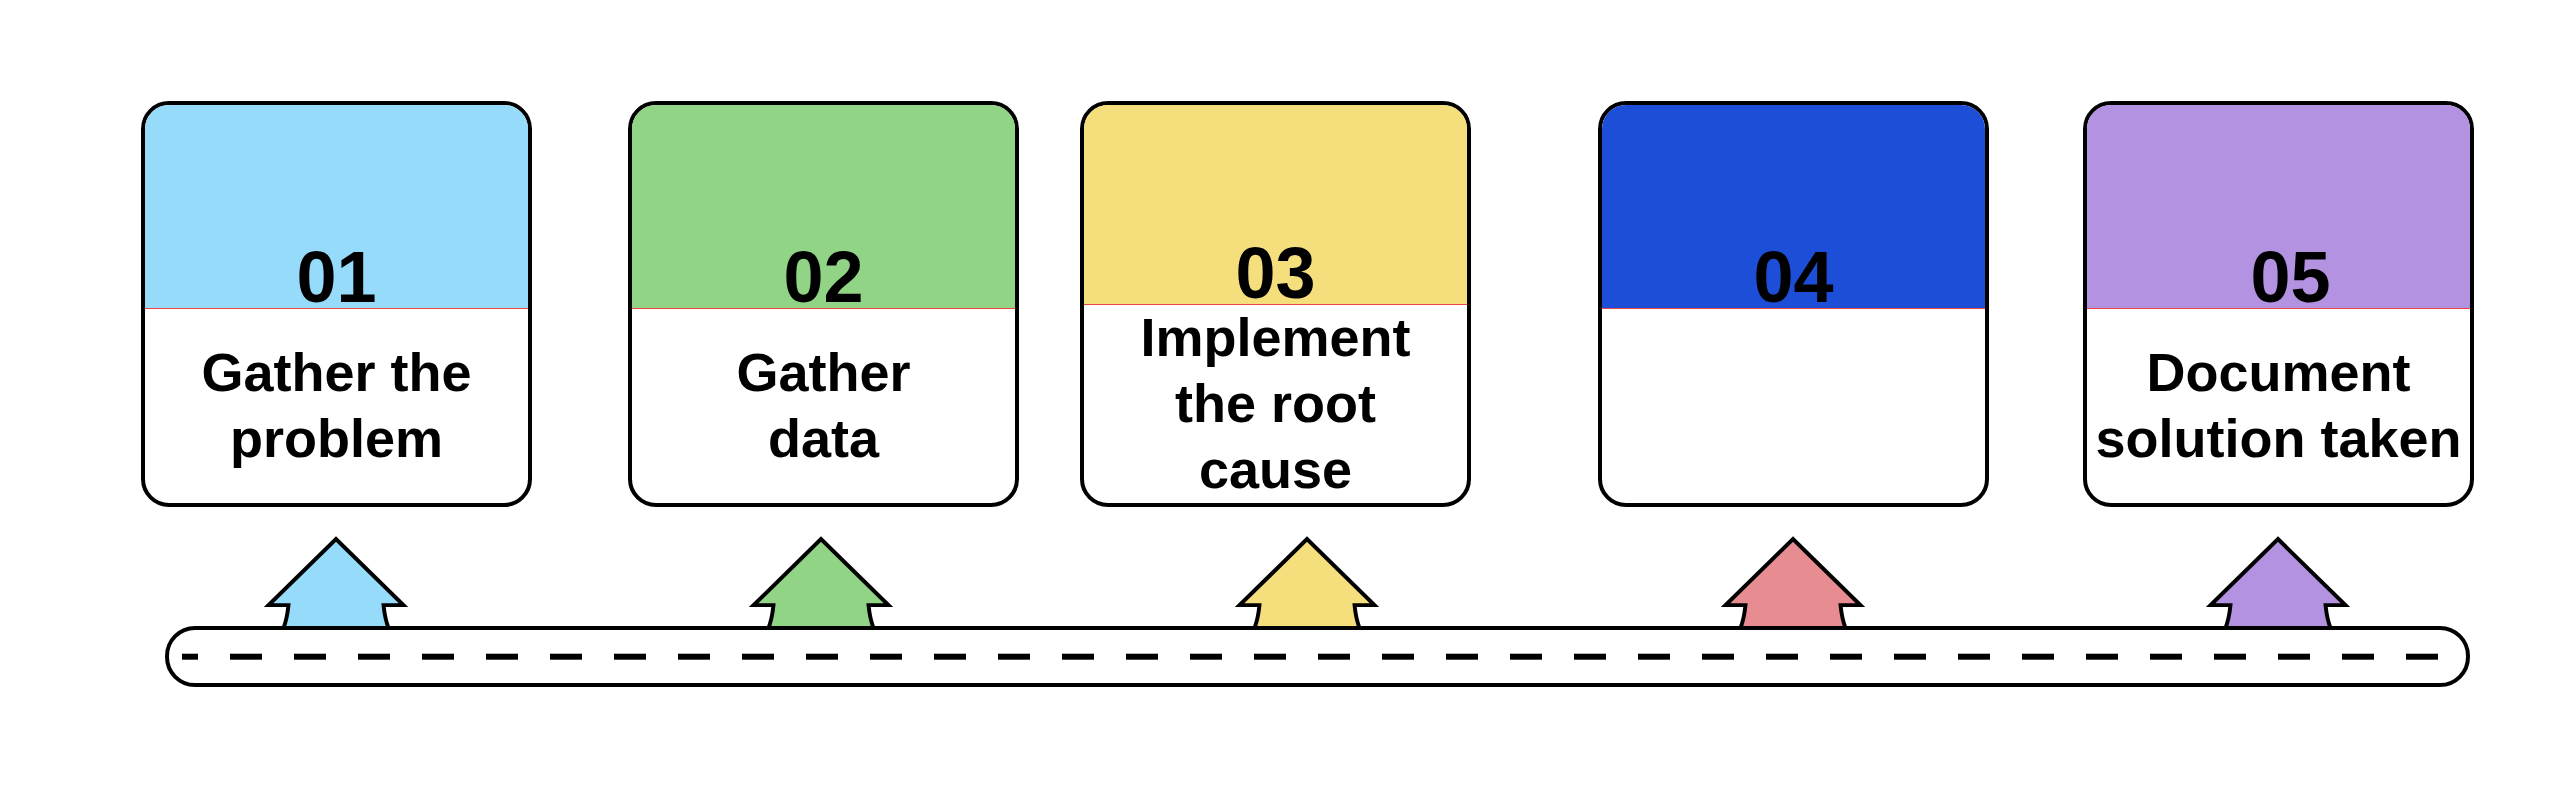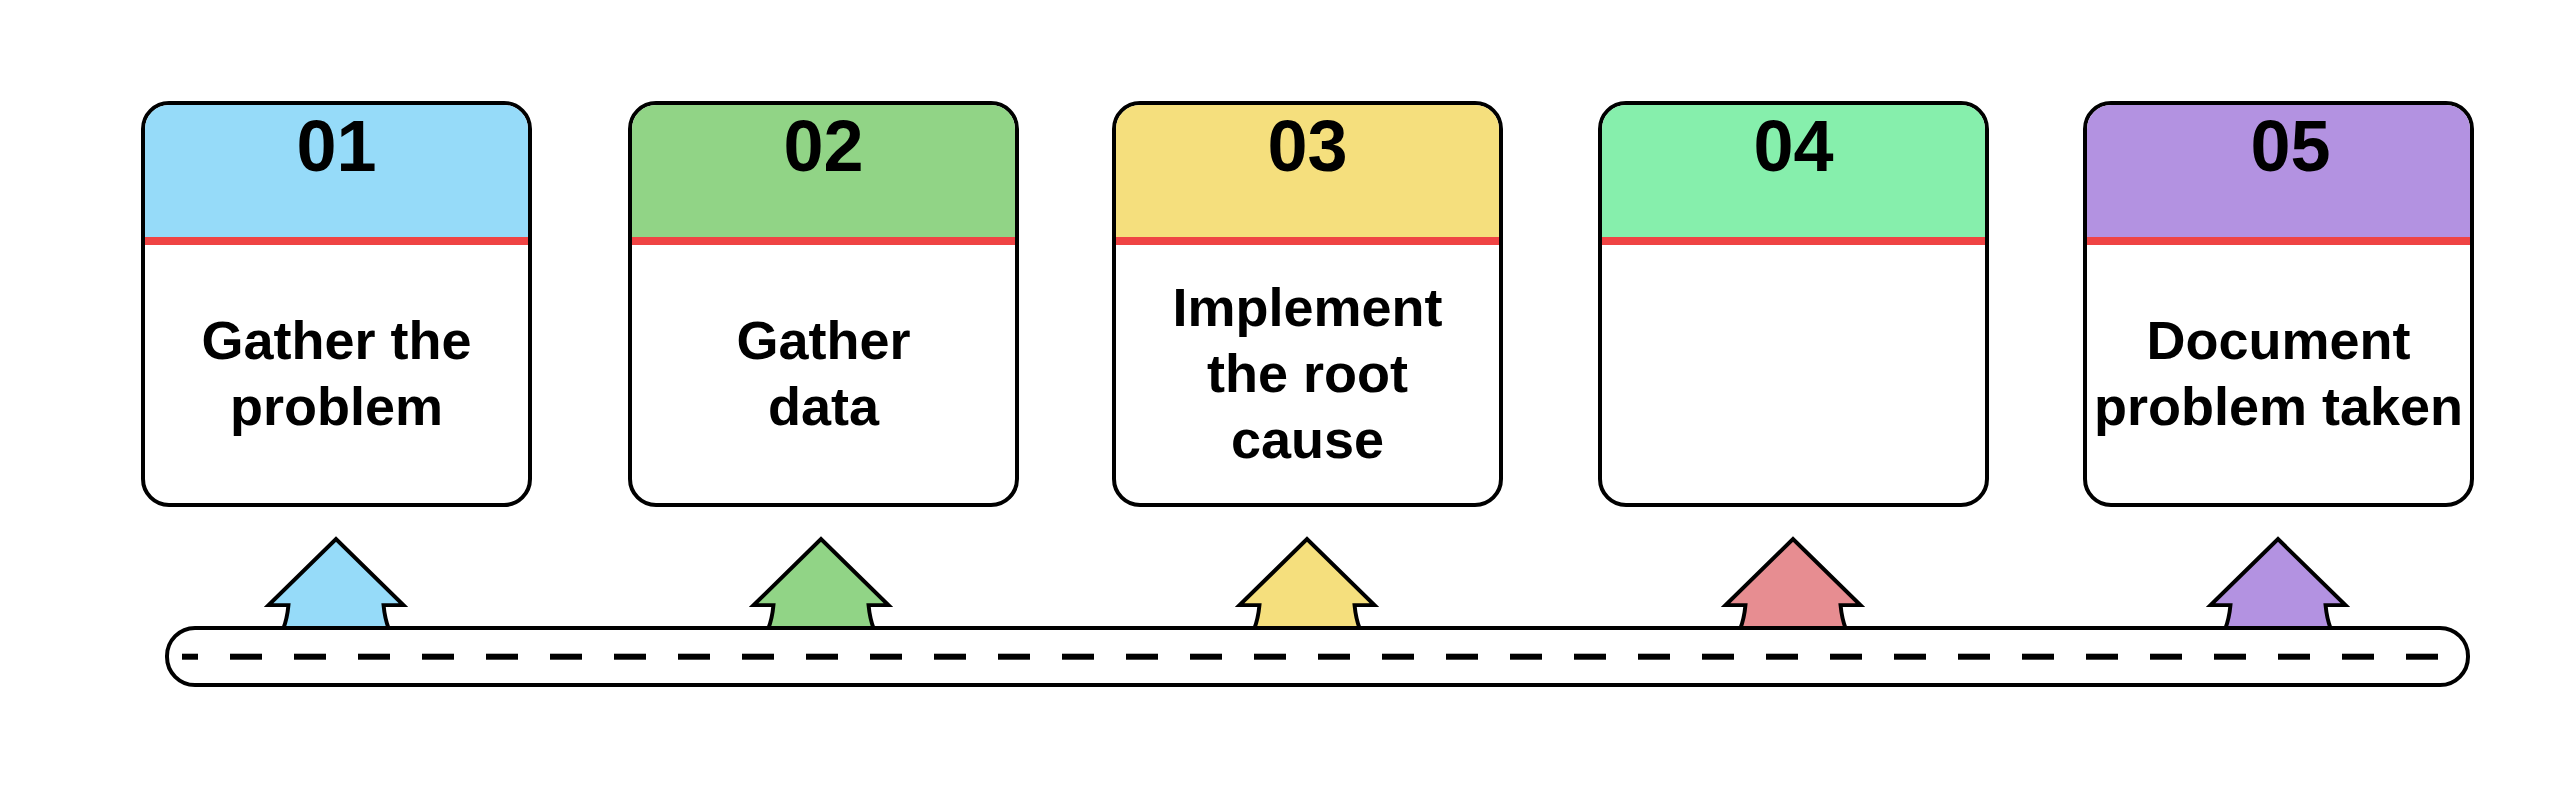--- a/index.html
+++ b/index.html
@@ -15,26 +15,26 @@
   .card{
     position:absolute;top:101px;
     width:391px;height:406px;
     box-sizing:border-box;
     border:4px solid #000;
     border-radius:28px;
     background:#fff;
     display:flex;flex-direction:column;
     overflow:hidden;
   }
-  .card-1{left:141px}.card-2{left:628px}.card-3{left:1112px}.card-4{left:1598px}.card-5{left:2083px}
+  .card-1{left:141px}.card-2{left:628px}.card-3{left:1080px}.card-4{left:1598px}.card-5{left:2083px}
   .card-header{
     box-sizing:border-box;
-    height:140px;
-    border-bottom:8px solid #ef4444;
-    display:flex;align-items:flex-start;justify-content:center;
+    height:204px;
+    border-bottom:1px solid #ef4444;
+    display:flex;align-items:flex-end;justify-content:center;
   }
   .num{
     font-size:72px;font-weight:700;line-height:1;
     transform:translateY(5.3px);
   }
   .card-body{
     flex:1;
     display:flex;align-items:center;justify-content:center;
     text-align:center;
     font-size:54px;font-weight:700;line-height:1.22;
@@ -91,31 +91,31 @@
   <div class="card card-3">
     <div class="card-header" style="background-color: rgb(245, 223, 125);">
       <span class="num">03</span>
     </div>
     <div class="card-body">Implement
 the root
 cause</div>
   </div>
 
   <div class="card card-4">
-    <div class="card-header" style="background-color: #86efac;">
+    <div class="card-header" style="background-color: #1d4ed8;">
       <span class="num">04</span>
     </div>
   </div>
 
   <div class="card card-5">
     <div class="card-header" style="background-color: rgb(179, 146, 225); padding-left: 24px;">
       <span class="num">05</span>
     </div>
     <div class="card-body">Document
-problem taken</div>
+solution taken</div>
   </div>
 
   <svg class="arrow arrow-1" viewBox="0 0 212 139" xmlns="http://www.w3.org/2000/svg">
     <path d="M106 3 L208 103 L178 103 Q180 124 186 139 L26 139 Q32 124 34 103 L4 103 Z" fill="#96DBF9"></path>
     <path fill="none" stroke="#000" stroke-width="6" d="M26 139 Q32 124 34 103 L4 103 L106 3 L208 103 L178 103 Q180 124 186 139"></path>
   </svg>
 
   <svg class="arrow arrow-2" viewBox="0 0 212 139" xmlns="http://www.w3.org/2000/svg">
     <path d="M106 3 L208 103 L178 103 Q180 124 186 139 L26 139 Q32 124 34 103 L4 103 Z" fill="#91D486"></path>
     <path fill="none" stroke="#000" stroke-width="6" d="M26 139 Q32 124 34 103 L4 103 L106 3 L208 103 L178 103 Q180 124 186 139"></path>

